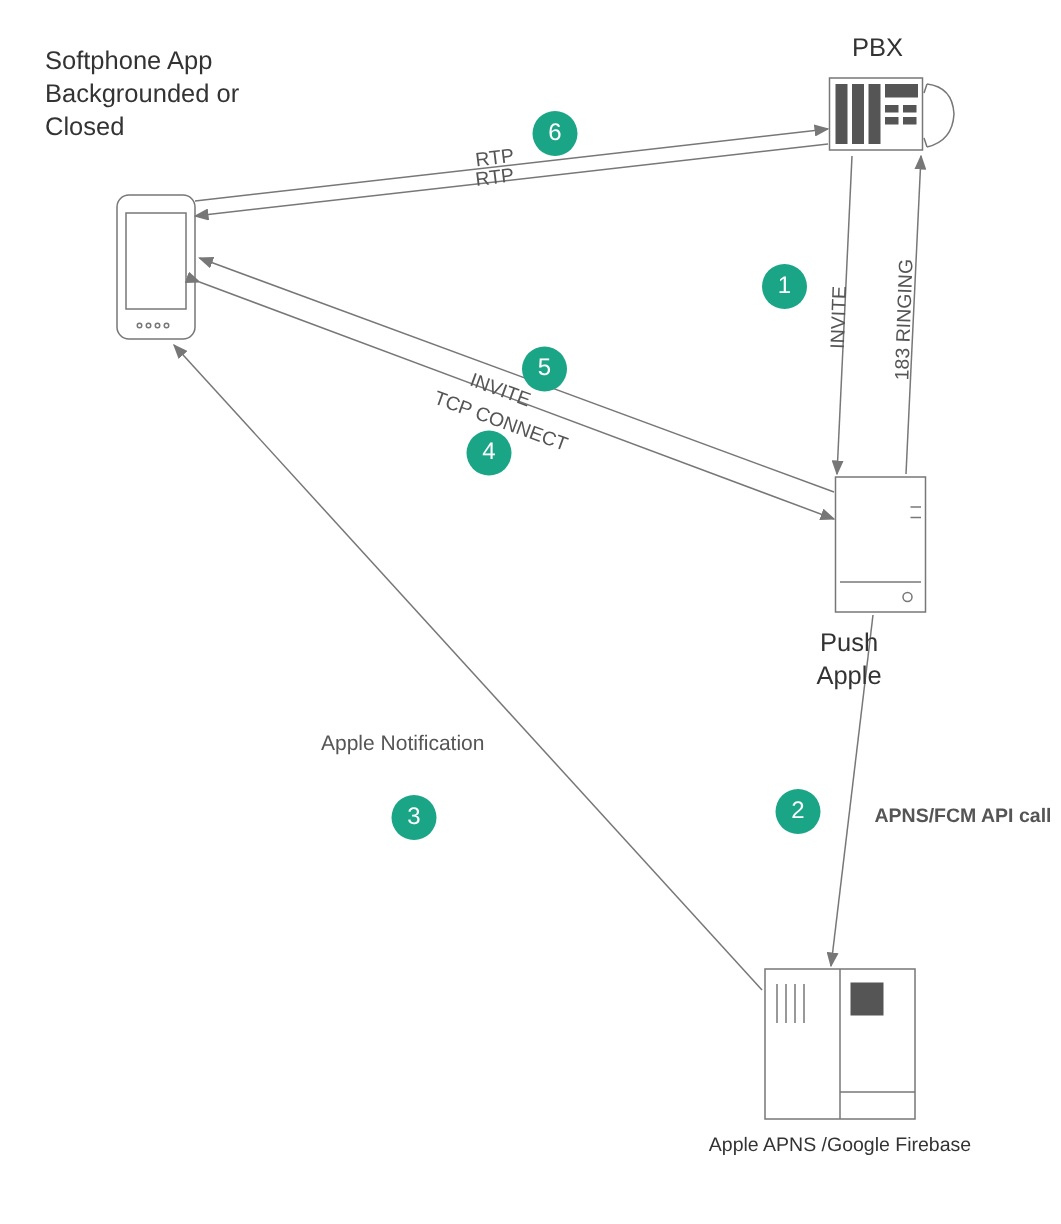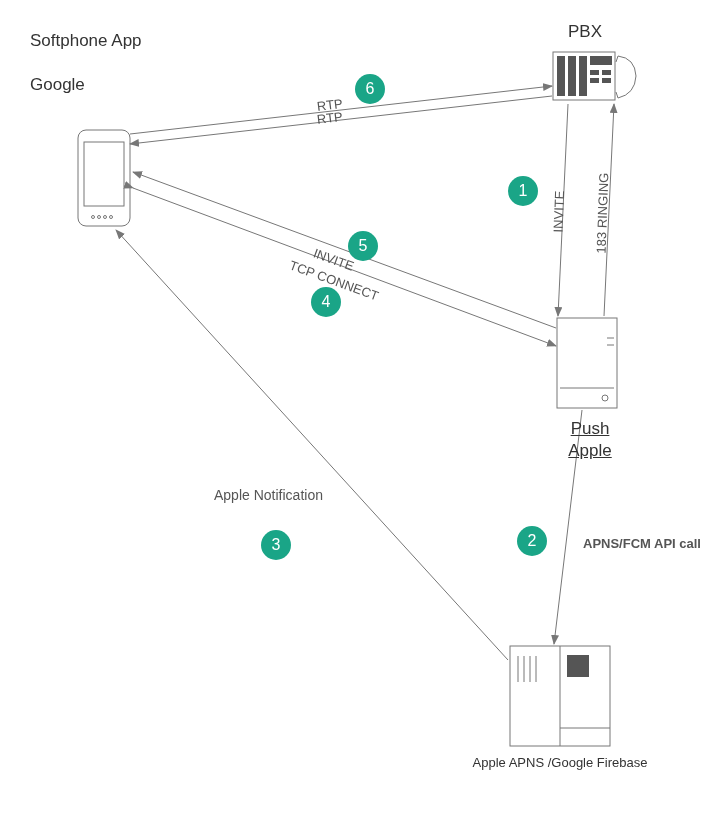--- a/index.html
+++ b/index.html
@@ -118,27 +118,27 @@
 
   <line x1="133" y1="188" x2="556" y2="346" marker-end="url(#arrow)" marker-start="url(#arrow)"></line>
 
   <line x1="582" y1="410" x2="554" y2="644" marker-end="url(#arrow)"></line>
 
   <line x1="508" y1="660" x2="116" y2="230" marker-end="url(#arrow)"></line>
 </svg>
 
 <div class="node-label" style="left:30px; top:30px; width:200px; text-align:left;">
   <span>Softphone App</span><br>
-  <br>
-  <span>Google</span>
+  <span>Backgrounded or</span><br>
+  <span>Closed</span>
 </div>
 
 <div class="node-label" style="left:540px; top:3px; width:90px;margin-top:18px;">PBX</div>
 
-<div class="node-label" style="left:550px; top:418px; width:80px;text-decoration:underline;">
+<div class="node-label" style="left:526px; top:418px; width:80px;">
   <span>Push</span><br>
   <span>Apple</span>
 </div>
 
 <div class="node-label" style="left:460px; top:755px; width:200px; font-size:13px;text-align:center;">Apple APNS /Google Firebase</div>
 
 <div class="edge-label rot" style="left:317px; top:99px; transform:rotate(-7deg);">RTP</div>
 <div class="edge-label rot" style="left:317px; top:112px; transform:rotate(-7deg);">RTP</div>
 
 <div class="edge-label rot" style="left:558px; top:225px; transform:rotate(-88deg);">INVITE</div>

